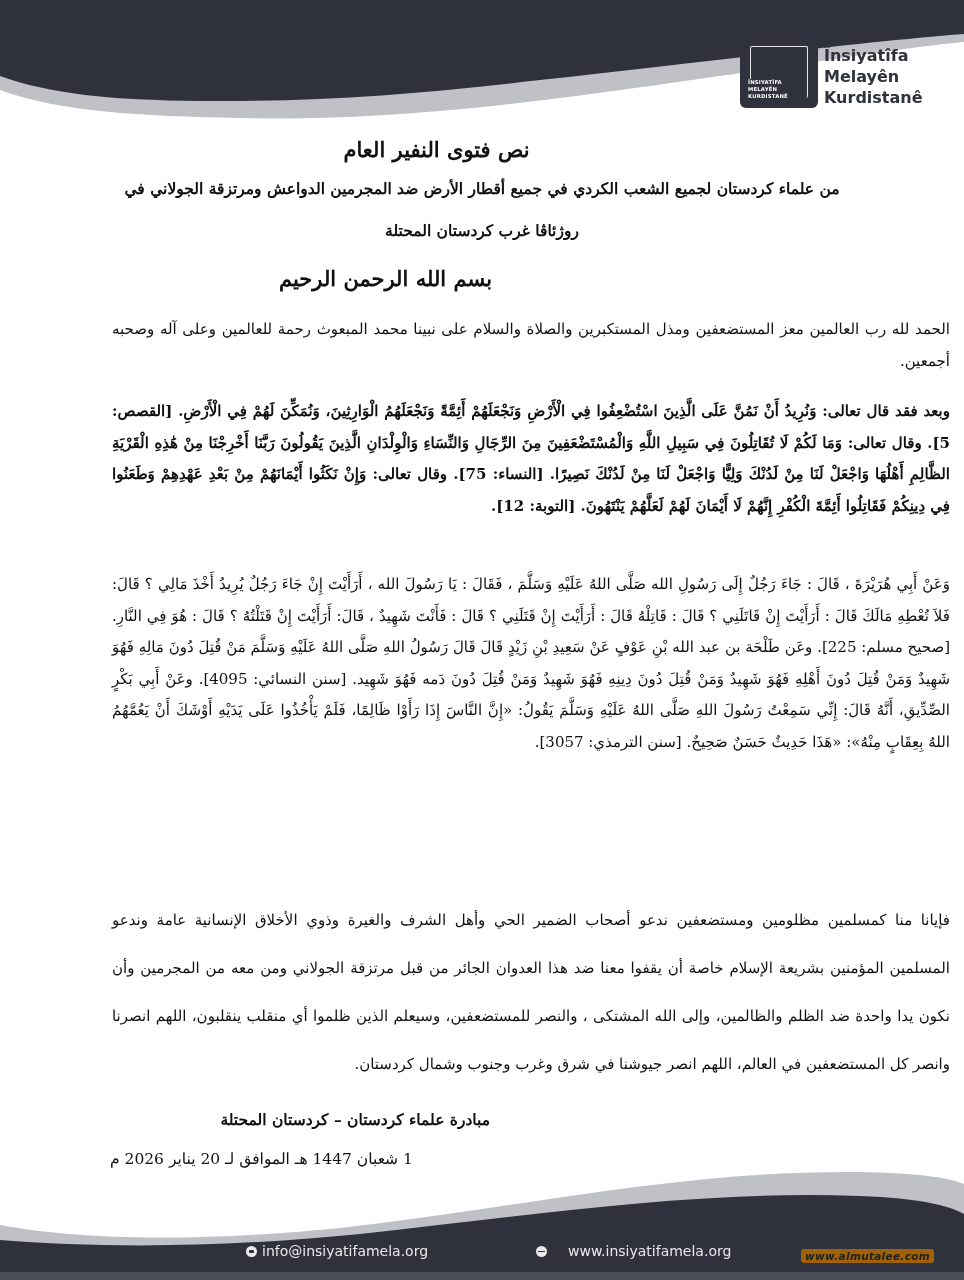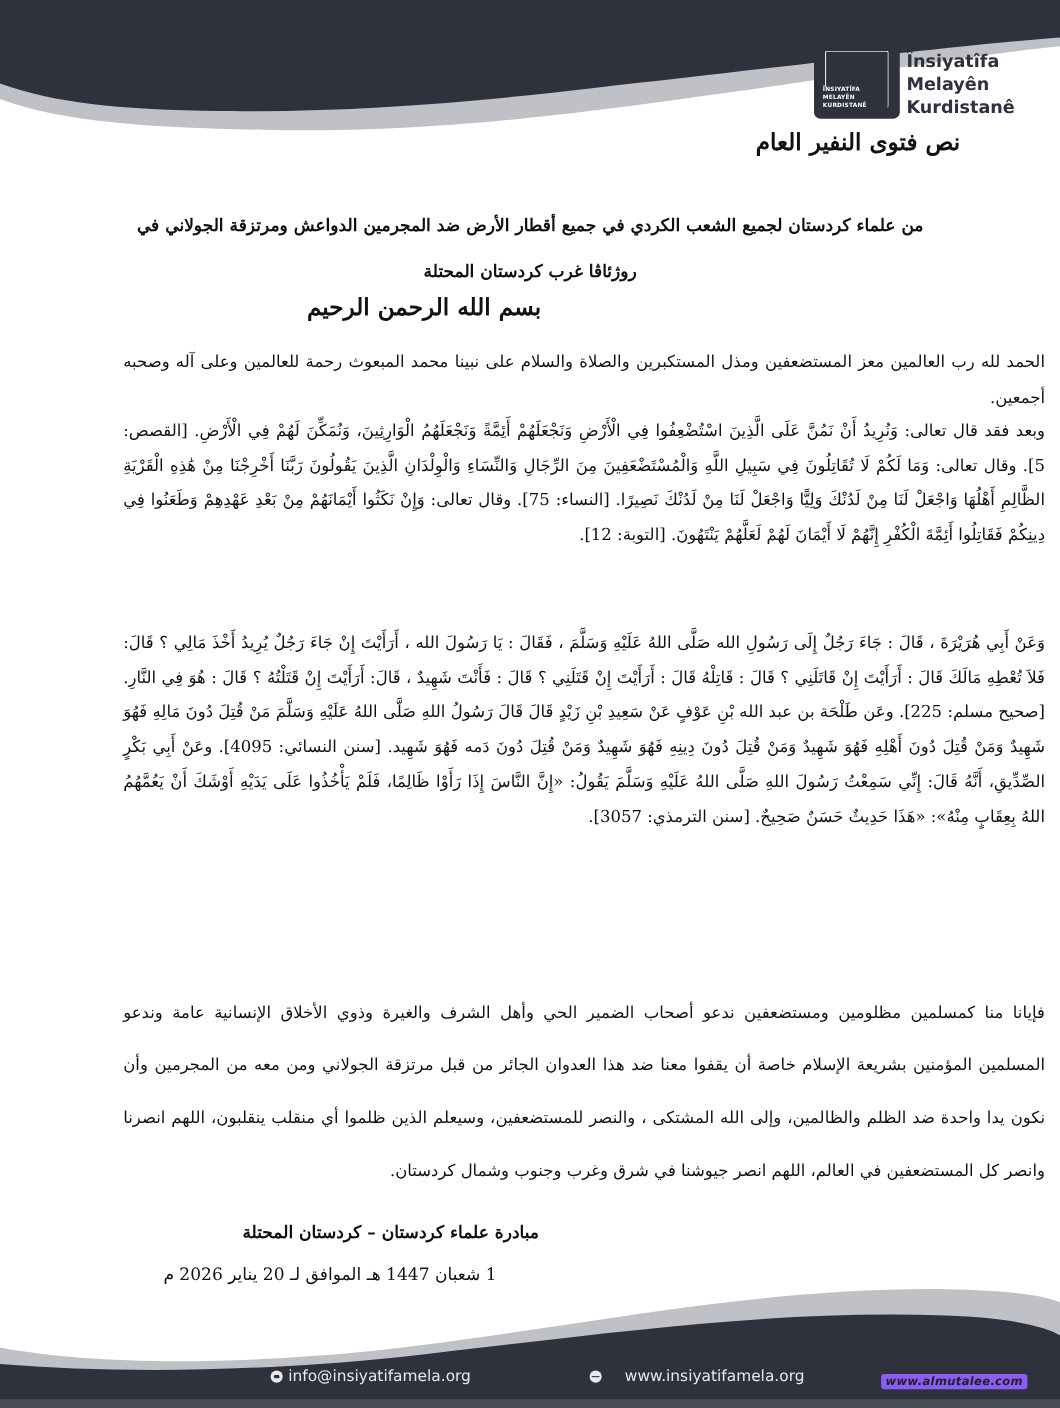--- a/index.html
+++ b/index.html
@@ -25,44 +25,44 @@
     }
     .logo-name {
       margin-left: 6px; font-family: "DejaVu Sans", sans-serif; font-weight: bold;
       font-size: 16px; line-height: 21px; color: #2f323d;
     }
     .logo-name div { white-space: nowrap; }
 
     .doc { position: absolute; left: 100px; width: 838px; direction: rtl; text-align: right; }
 
     .title {
-      position: absolute; left: 0; width: 873px; top: 116px; text-align: right;
+      position: absolute; left: 0; width: 873px; top: 137px; text-align: center;
       font-size: 21px; font-weight: bold; direction: rtl;
     }
     .subtitle {
-      position: absolute; left: 110px; width: 744px; top: 184px; text-align: center;
+      position: absolute; left: 110px; width: 744px; top: 168px; text-align: center;
       font-size: 15.5px; font-weight: bold; line-height: 42px; direction: rtl;
     }
     .basmala {
       position: absolute; left: 0; width: 771px; top: 266px; text-align: center;
       font-size: 21px; font-weight: bold; direction: rtl;
     }
 
     .para { font-size: 15px; line-height: 31.5px; text-align: justify; text-align-last: right; margin-left: 12px; }
     .p1 { top: 314px; }
-    .p2 { top: 376px; }
+    .p2 { top: 396px; font-weight: bold; }
     .p3 { top: 569px; }
     .p4 { top: 896px; line-height: 48px; }
 
     .signature {
       position: absolute; left: 110px; width: 380px; top: 1110px; direction: rtl; text-align: right;
       font-size: 15.5px; font-weight: bold;
     }
     .date {
-      position: absolute; left: 110px; width: 380px; top: 1150px; direction: rtl; text-align: center;
+      position: absolute; left: 110px; width: 380px; top: 1150px; direction: rtl; text-align: left;
       font-size: 15.5px;
     }
 
     .footer-contacts {
       position: absolute; top: 1243px; left: 0; width: 964px; height: 24px;
       font-family: "DejaVu Sans", sans-serif; font-size: 14px; color: #e9e9ea;
     }
     .contact { position: absolute; display: flex; align-items: center; gap: 5px; white-space: nowrap; }
     .contact.email { left: 246px; }
     .contact.web { left: 536px; gap: 21px; }
@@ -71,21 +71,21 @@
       background: #e9e9ea; position: relative;
     }
     .contact .ico.mail::after {
       content: ""; position: absolute; left: 3px; top: 4px; width: 5px; height: 3px;
       background: #2f323d; border-radius: 1px;
     }
     .contact .ico.globe::after {
       content: ""; position: absolute; left: 2px; top: 5px; width: 7px; height: 1px; background: #2f323d;
     }
     .watermark {
-      position: absolute; left: 801px; top: 1249px; background: #8b5cf6; color: #222;
+      position: absolute; left: 801px; top: 1249px; background: #a16207; color: #222;
       font-family: "DejaVu Sans", sans-serif; font-style: italic; font-weight: bold;
       font-size: 10.5px; padding: 1px 4px; border-radius: 3px; letter-spacing: 0.3px;
     }
     .bottom-strip { position: absolute; left: 0; top: 1272px; width: 964px; height: 8px; background: #4a4d58; }
   </style>
 </head>
 <body>
 
 <svg class="header-wave" viewBox="0 0 964 130" preserveAspectRatio="none">
   <path d="M0,0 L964,0 L964,42 C880,50 760,72 560,98 C420,116 320,120 240,118 C140,116 60,112 0,90 Z" fill="#bfc1c6"></path>

